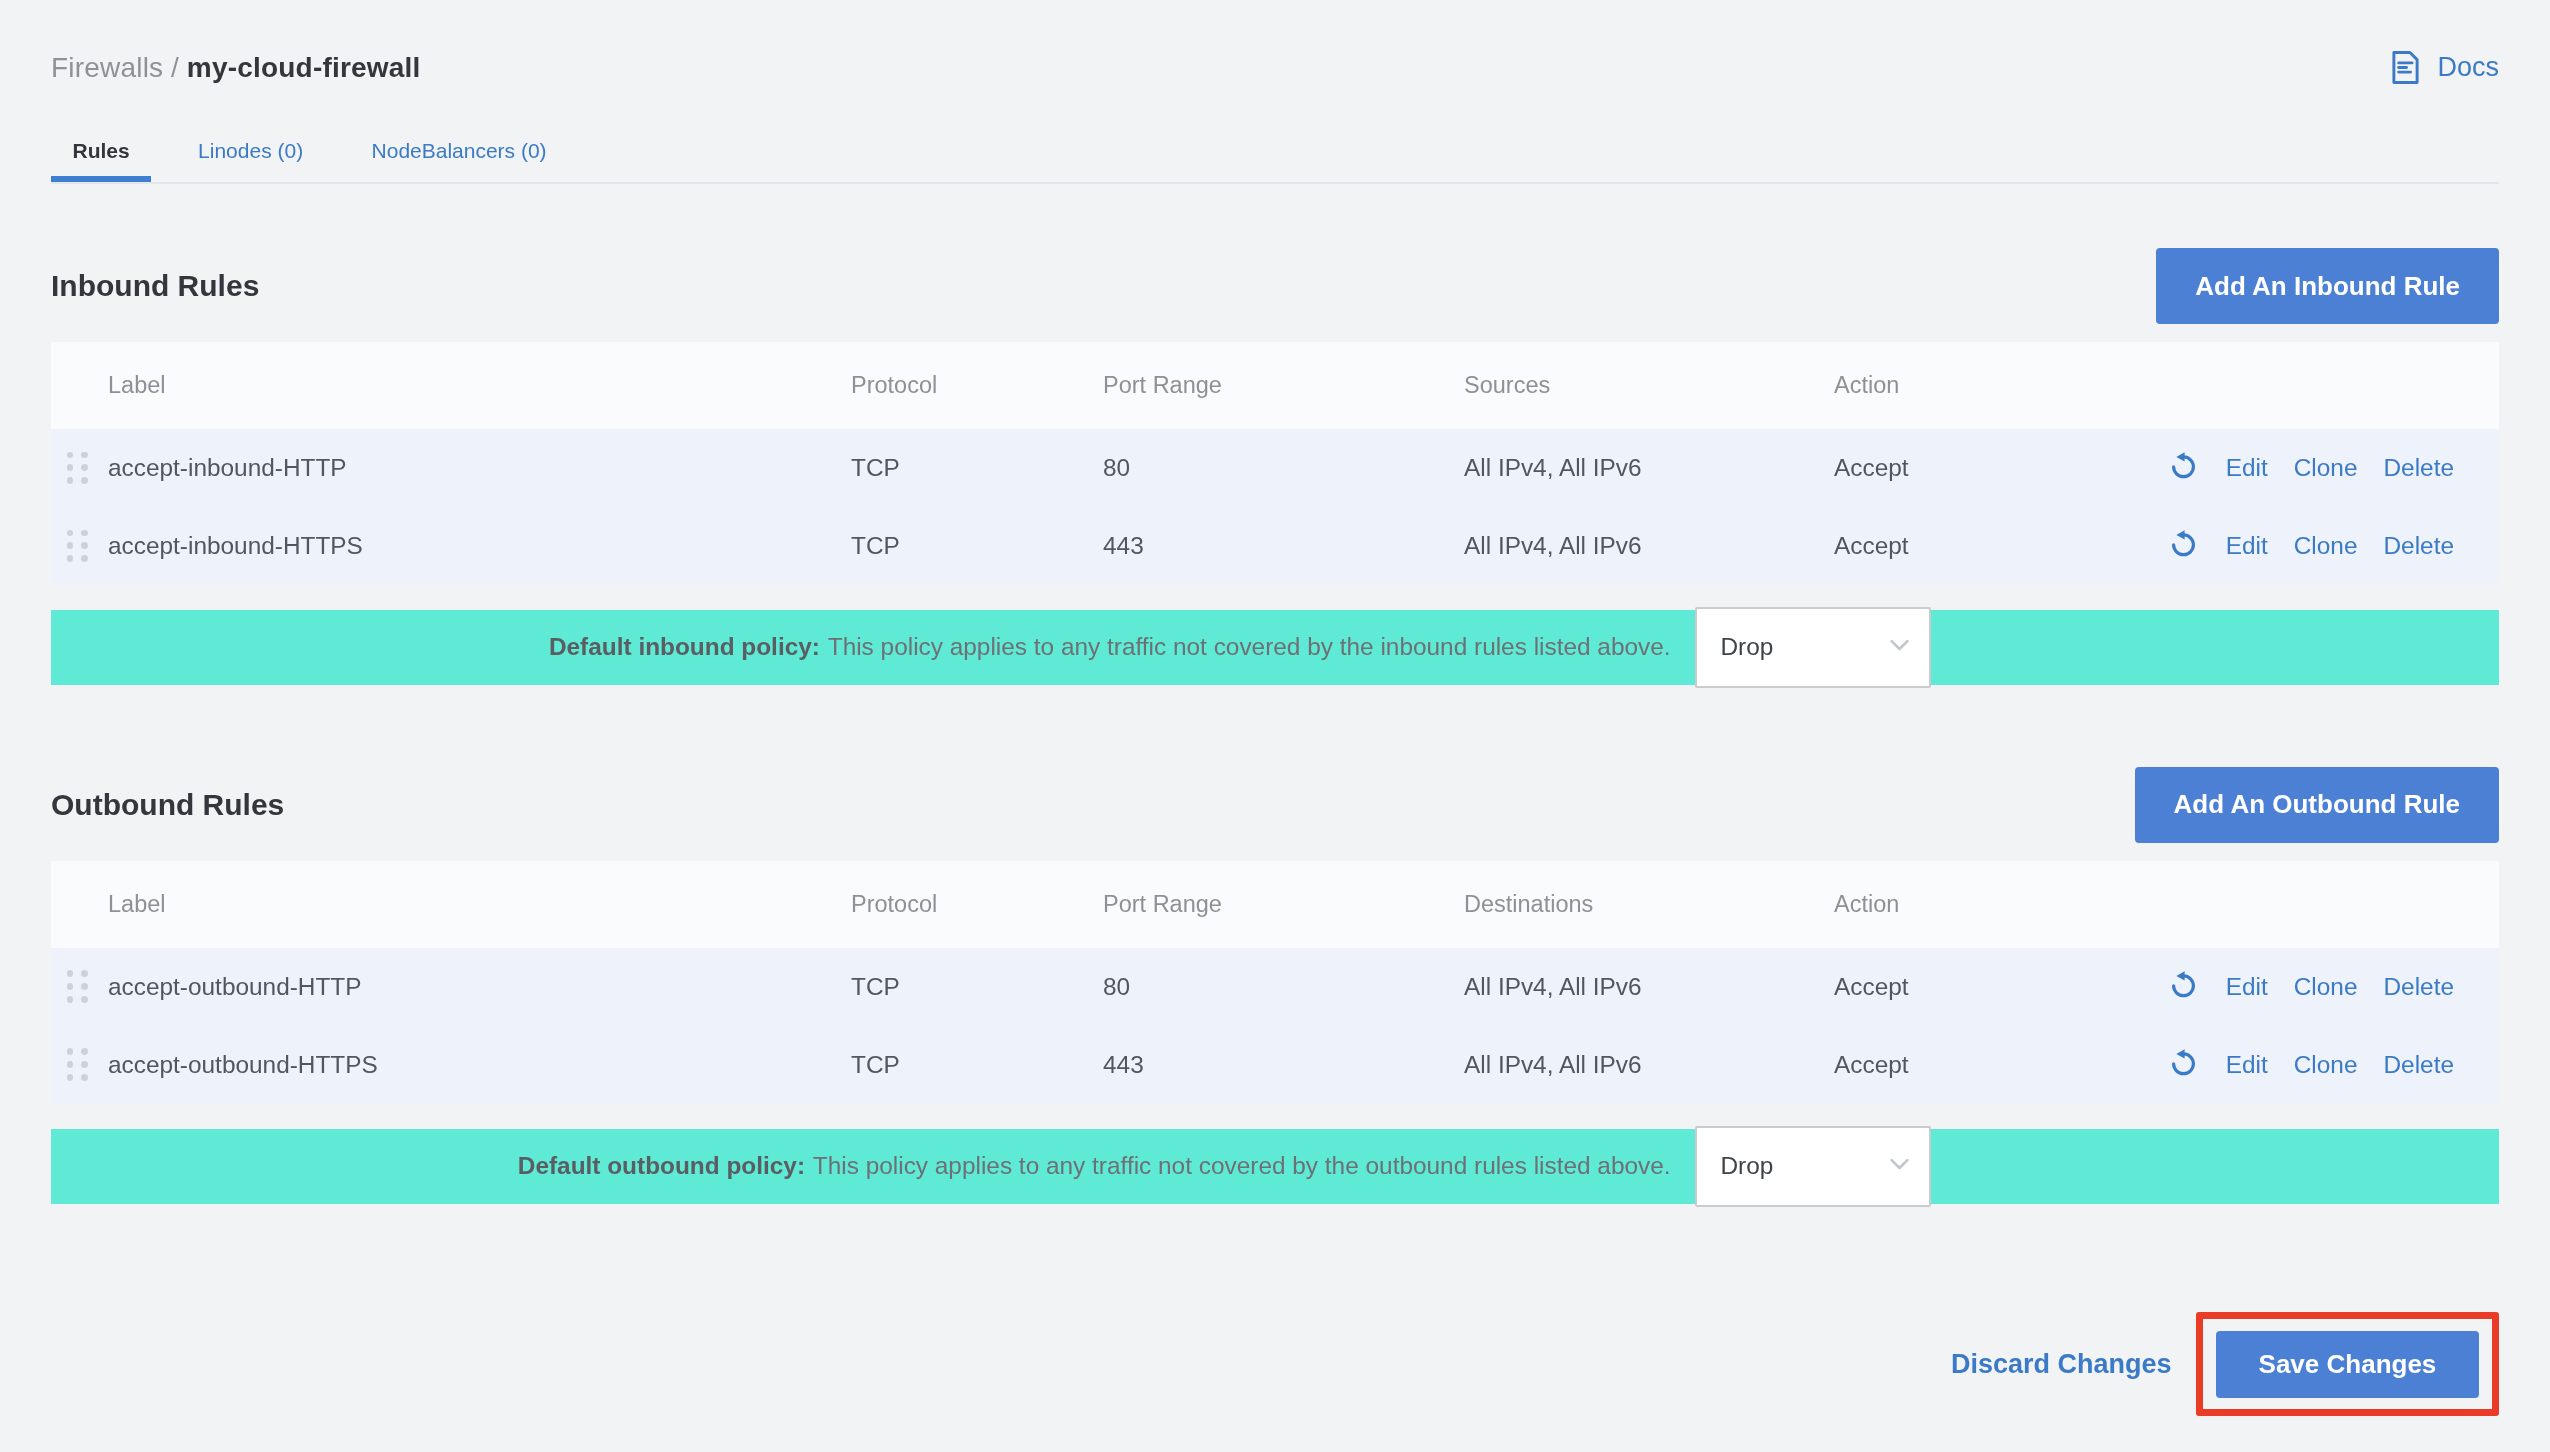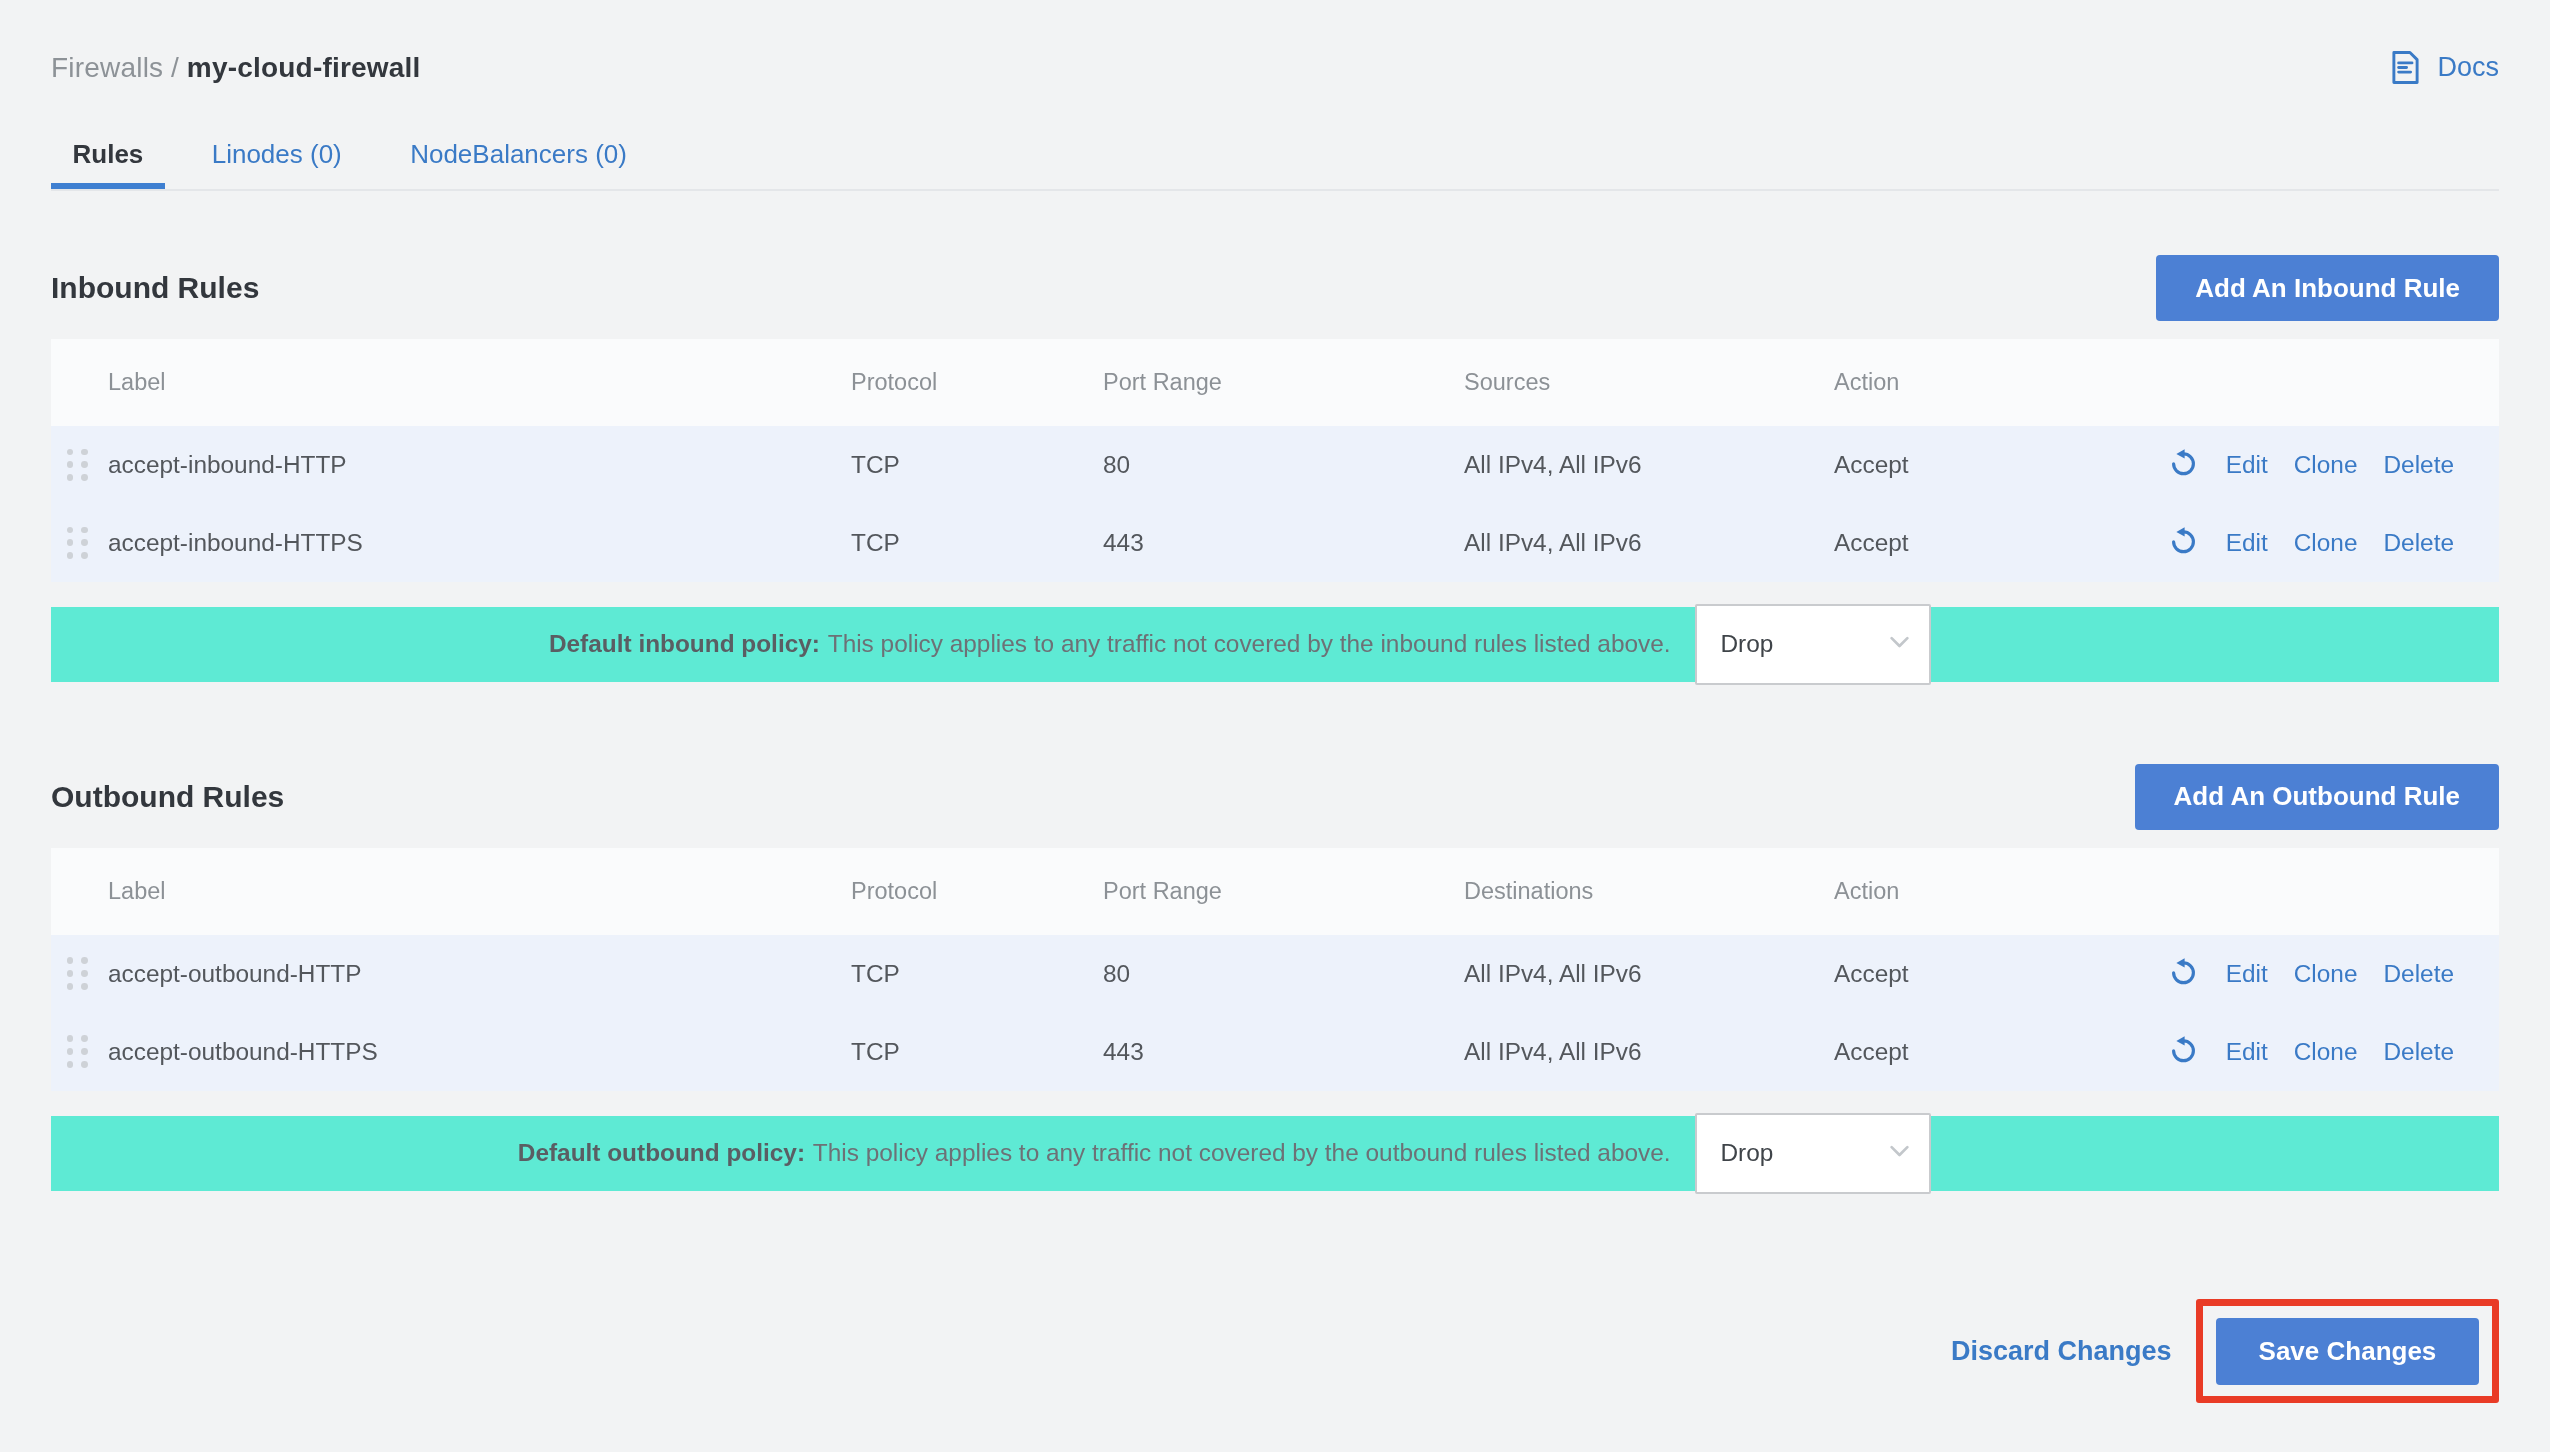--- a/index.html
+++ b/index.html
@@ -28,29 +28,29 @@
   .breadcrumb{font-size:28px;color:#8d9297;letter-spacing:0.2px;}
   .breadcrumb .crumb-link{color:#8d9297;}
   .breadcrumb .sep{margin:0 7.8px;color:#8d9297;}
   .breadcrumb .current{color:var(--dark);font-weight:700;}
   .docs{display:flex;align-items:center;gap:11.7px;cursor:pointer;}
   .docs svg{display:block;}
   .docs .docs-label{font-size:27px;color:var(--link);}
 
   
   .tabbar{display:flex;margin-top:29px;border-bottom:2px solid var(--border-line);}
-  .tab{font-size:26px;color:var(--link);padding:21.5px 21.5px 19.5px 21.5px;margin-right:25.4px;cursor:pointer;}
+  .tab{font-size:21px;color:var(--link);padding:21.5px 21.5px 19.5px 21.5px;margin-right:25.4px;cursor:pointer;}
   .tab.active{color:var(--dark);font-weight:700;border-bottom:6.8px solid #3e7fd1;padding-bottom:12.7px;}
 
   
   .section-header{display:flex;justify-content:space-between;align-items:center;margin-top:64px;}
   .section-header.second{margin-top:82px;}
   .section-title{font-size:30px;font-weight:700;color:var(--dark);}
   .btn{background:var(--accent);color:#fff;font-weight:700;font-size:26px;border:none;
-       height:66px;padding:0 39px;border-radius:3.9px;cursor:pointer;font-family:inherit;}
+       height:76px;padding:0 39px;border-radius:3.9px;cursor:pointer;font-family:inherit;}
 
   
   .rules-table{margin-top:17.6px;}
   .grid{display:grid;grid-template-columns:57px 743px 252px 361px 370px 229px 1fr;align-items:center;}
   .thead{height:87px;background:var(--panel-header);font-size:23.5px;color:var(--gray-text);}
   .tbody{background:var(--row-blue);}
   .row{height:78px;font-size:24.4px;color:var(--cell-text);}
   .handle{display:grid;grid-template-columns:6.8px 6.8px;grid-gap:5.9px 7.8px;margin-left:15.6px;width:21.5px;cursor:grab;}
   .handle i{width:6.8px;height:6.8px;border-radius:50%;background:var(--dot);display:block;}
   .controls{display:flex;justify-content:flex-end;align-items:center;gap:26px;padding-right:45px;}

